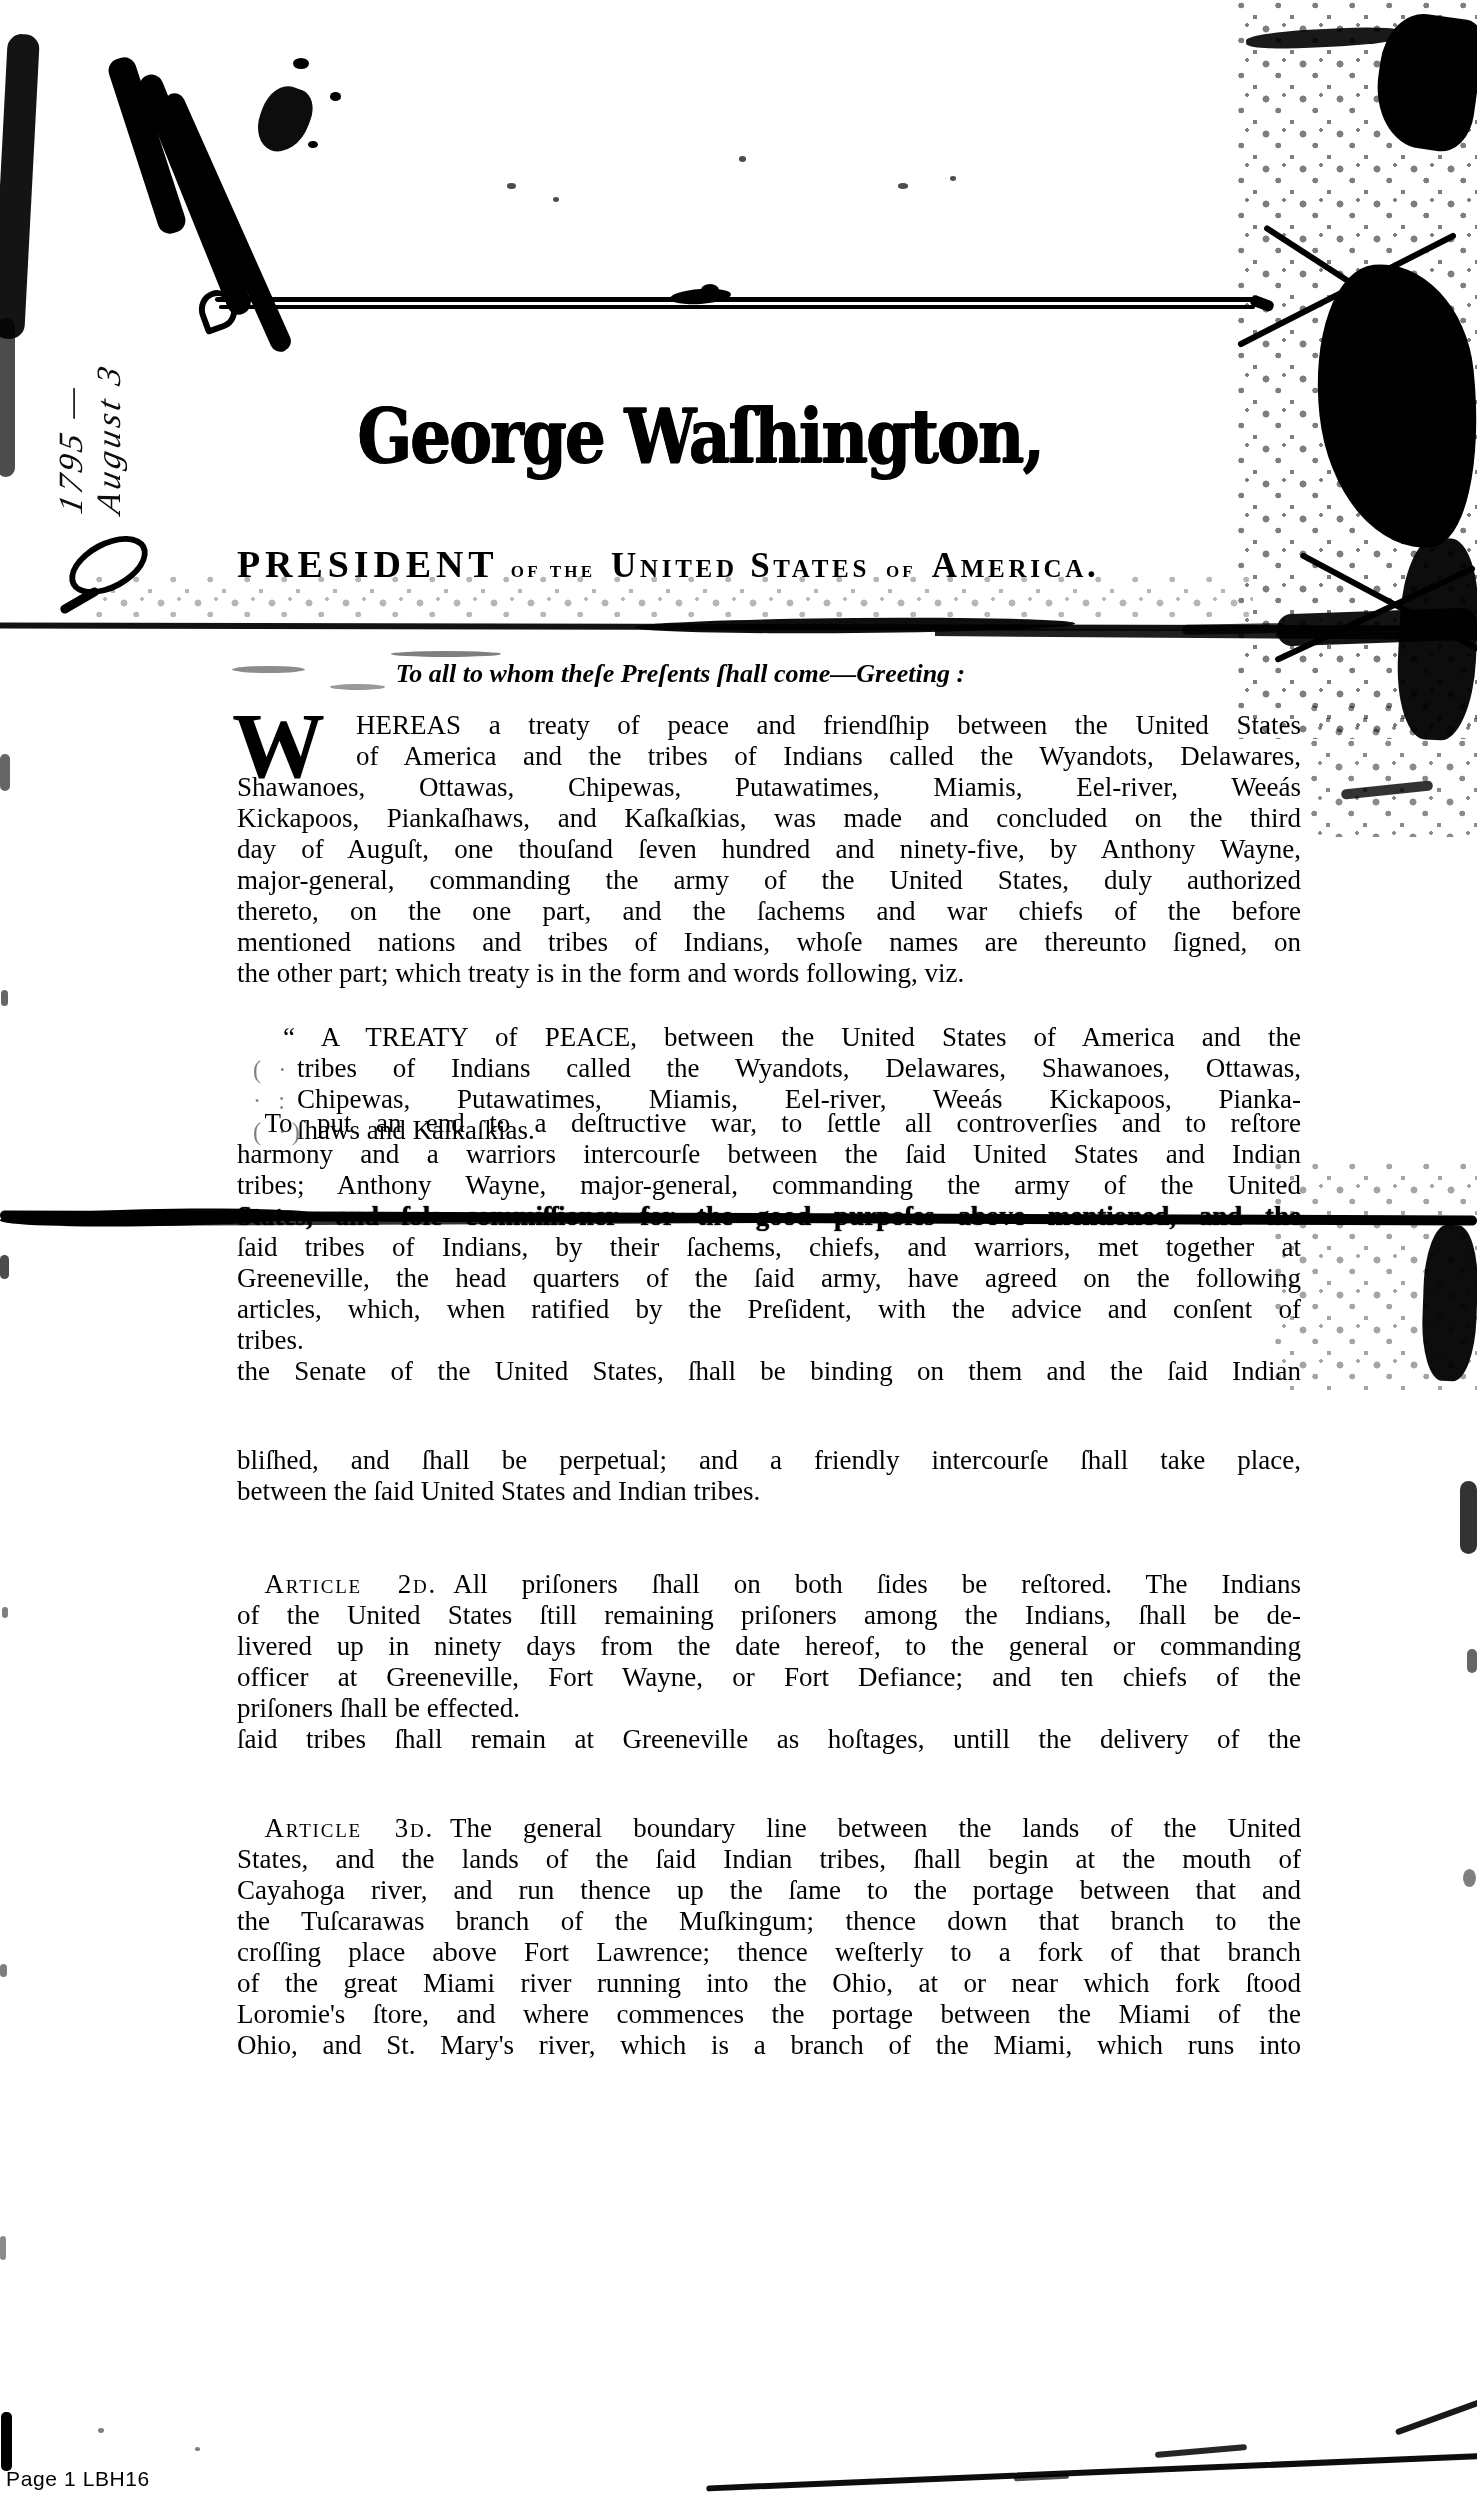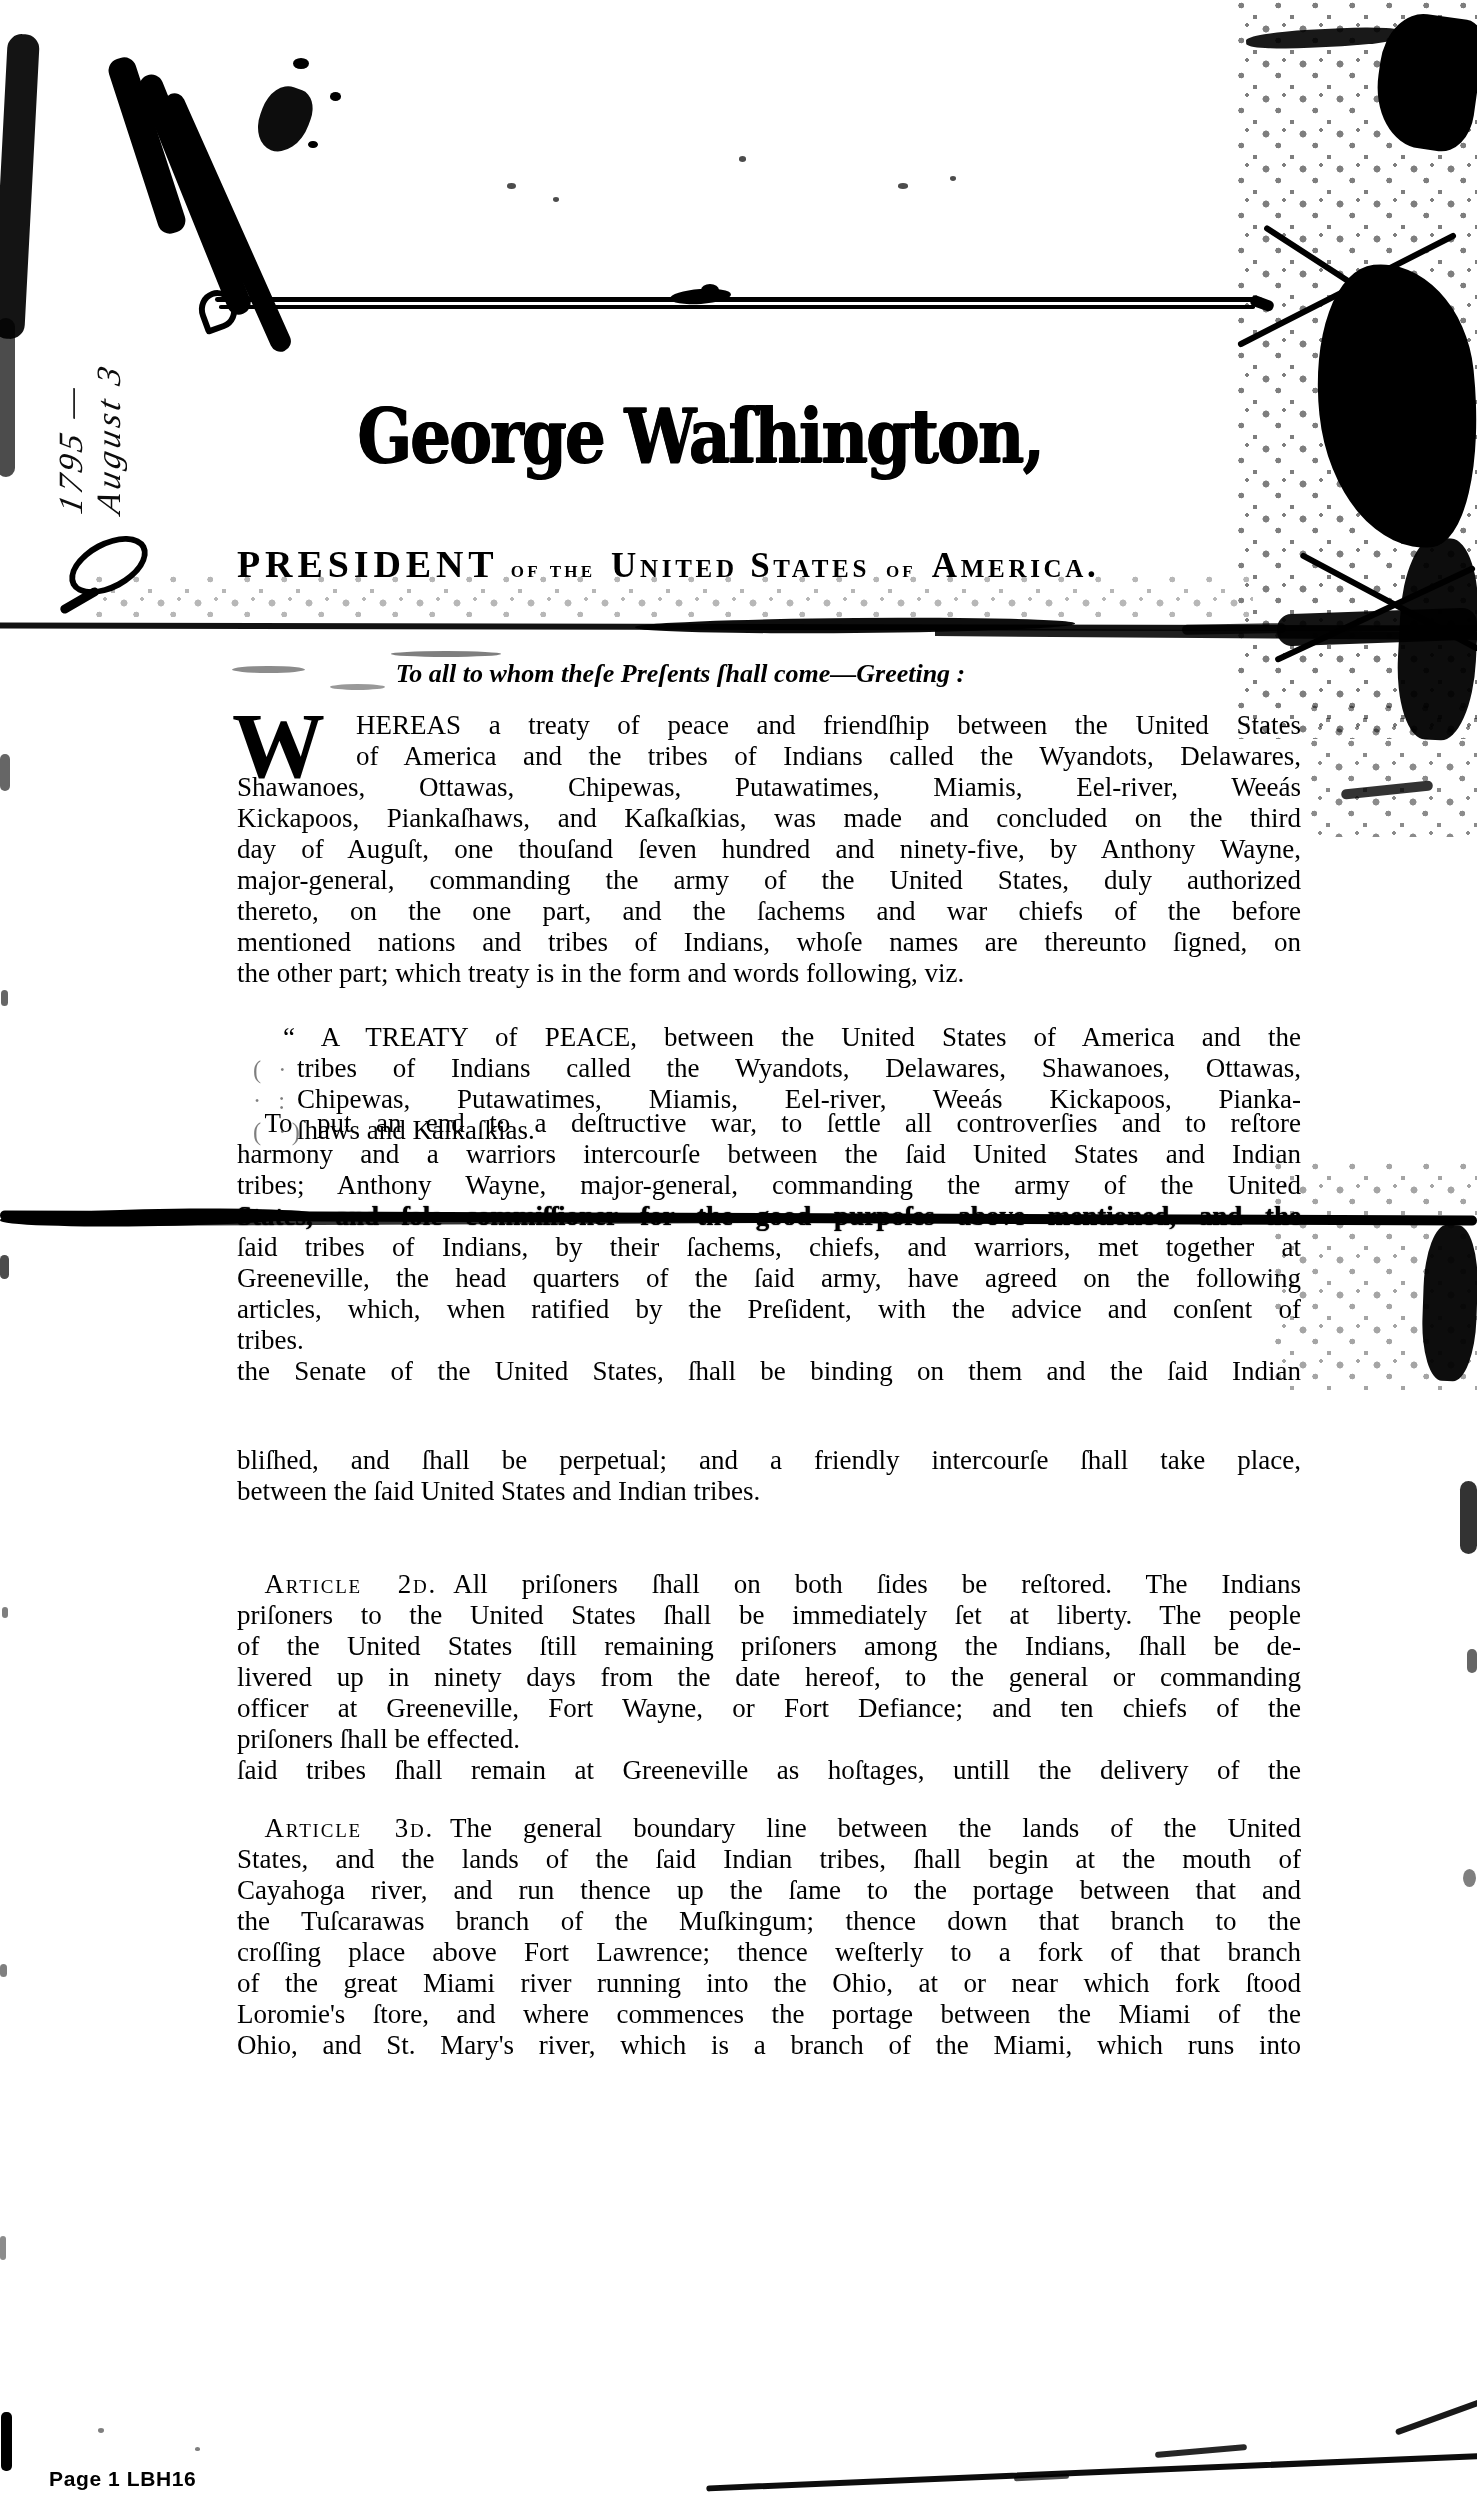--- a/index.html
+++ b/index.html
@@ -75,21 +75,21 @@
   }
   .qm{position:absolute;left:-44px;top:1.2px;opacity:.5;letter-spacing:5.5px;font-size:24.4px;}
   .struck .stxt{font-weight:bold;text-shadow:0 0 1.2px #000;}
   .strike-a{position:absolute;left:-237px;top:11.6px;width:1477px;height:9.8px;background:#000;border-radius:4.9px;transform:rotate(.2deg);}
   .strike-b{position:absolute;left:-153px;top:19px;width:916px;height:4.3px;background:#000;opacity:.8;transform:rotate(-.25deg);}
   .strike-c{position:absolute;left:-237px;top:8px;width:318px;height:16.5px;background:#000;border-radius:50%;transform:rotate(-1deg);}
 
   .footer{
     position:absolute;left:6.1px;top:2467px;z-index:2;
     font-family:"Liberation Sans","DejaVu Sans",sans-serif;
-    font-weight:bold;font-size:21px;letter-spacing:0.6px;margin-left:43px;
+    font-weight:normal;font-size:21px;letter-spacing:0.6px;
   }
 </style>
 </head>
 <body>
 
 <div class="page">
 
   <div class="n" style="left:0;top:34px;width:32px;height:305px;border-radius:14.7px;transform:rotate(3deg);opacity:.92;"></div>
   <div class="n" style="left:-3.1px;top:318px;width:18.3px;height:159px;border-radius:12.2px;opacity:.7;"></div>
   <div class="n" style="left:133px;top:54px;width:28px;height:183px;border-radius:12.2px;transform:rotate(-18deg);"></div>
@@ -224,21 +224,20 @@
 
     <div class="block" style="top:1445px;">
       <div class="line jl">bliſhed, and ſhall be perpetual; and a friendly intercourſe ſhall take place,</div>
       <div class="line">between the ſaid United States and Indian tribes.</div>
     </div>
 
     <div class="block" style="top:1569px;">
       <div class="line jl find">
         <span class="sc alabel">Article 2d.</span><span>All priſoners ſhall on both ſides be reſtored. The Indians</span>
       </div>
-      <div class="line jl">priſoners to the United States ſhall be immediately ſet at liberty. The people</div>
       <div class="line jl">of the United States ſtill remaining priſoners among the Indians, ſhall be de-</div>
       <div class="line jl">livered up in ninety days from the date hereof, to the general or commanding</div>
       <div class="line jl">officer at Greeneville, Fort Wayne, or Fort Defiance; and ten chiefs of the</div>
       <div class="line">priſoners ſhall be effected.</div>
       <div class="line jl">ſaid tribes ſhall remain at Greeneville as hoſtages, untill the delivery of the</div>
     </div>
 
     <div class="block" style="top:1813px;">
       <div class="line jl find">
         <span class="sc alabel">Article 3d.</span><span>The general boundary line between the lands of the United</span>

